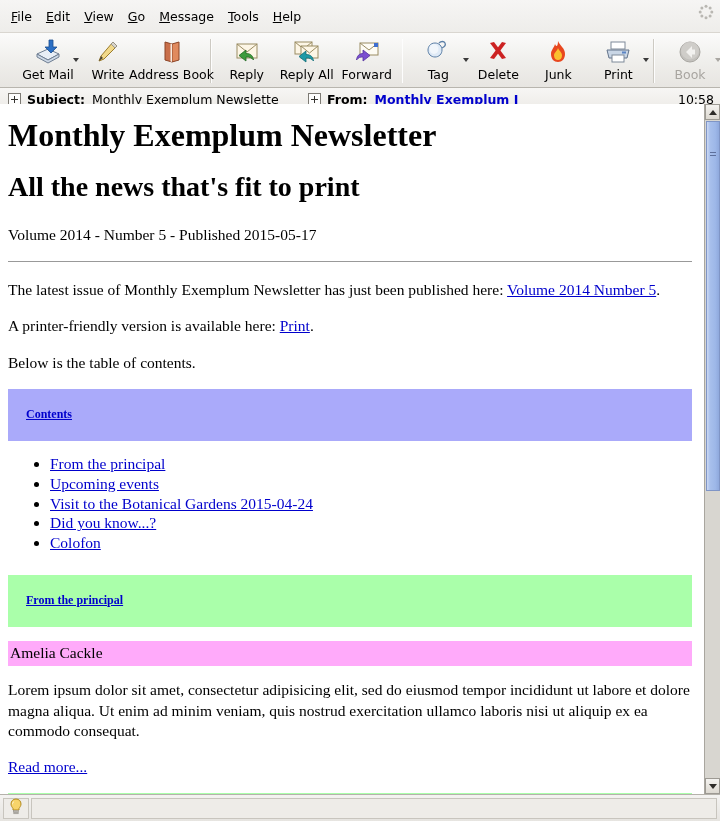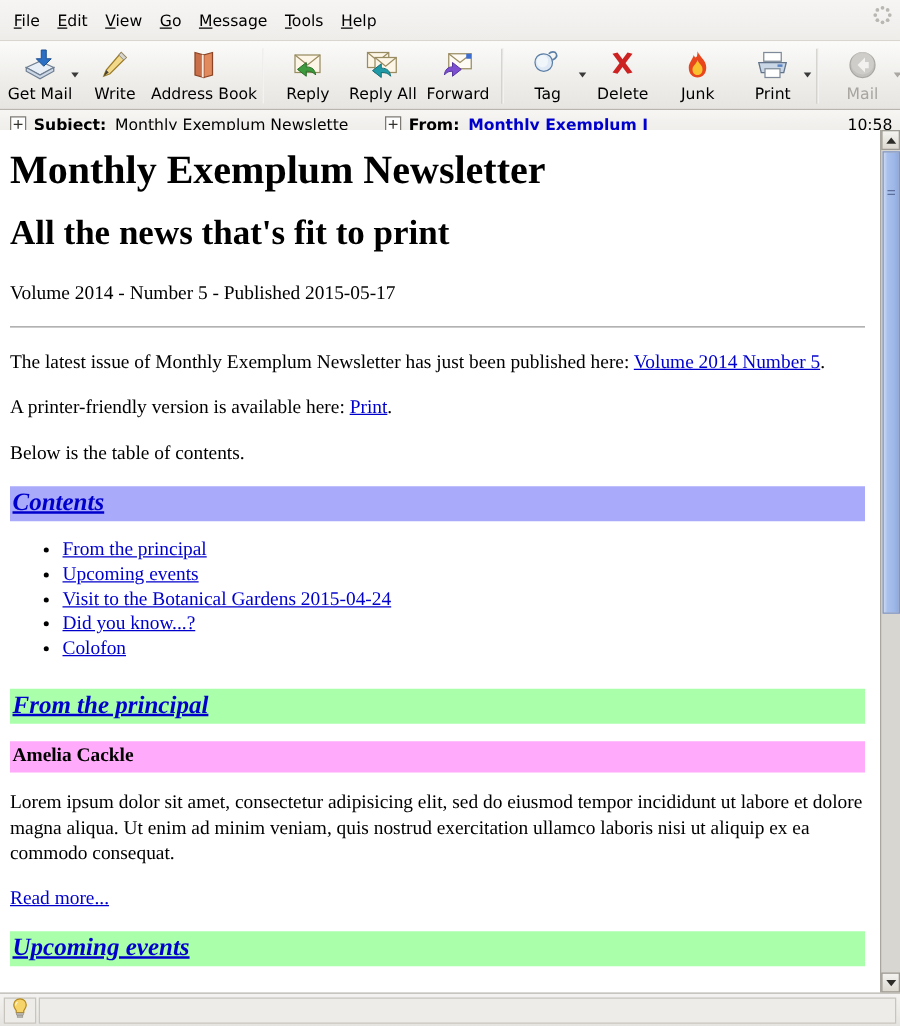--- a/index.html
+++ b/index.html
@@ -45,21 +45,21 @@
     height: 16px;
   }
 
   
   .toolbar {
     height: 55px;
     background: linear-gradient(to bottom, #fbfbfa 0%, #efeeeb 55%, #e7e5e1 100%);
     border-bottom: 1px solid #b8b5ae;
     display: flex;
     align-items: flex-start;
-    padding: 3px 0 0 2px;
+    padding: 3px 0 0 18px;
     box-sizing: border-box;
     position: relative;
   }
   .tbtn {
     display: flex;
     flex-direction: column;
     align-items: center;
     justify-content: flex-start;
     min-width: 48px;
     padding: 2px 6px 0 6px;
@@ -183,30 +183,29 @@
   .doc a { color: #0000cc; text-decoration: underline; }
   .band {
     margin: 0 0 14px 0;
     padding: 2px 2px 3px 2px;
     font-family: "Liberation Serif", "DejaVu Serif", serif;
   }
   .band-contents { background: #aaaafa; }
   .band-section  { background: #aaffaa; }
   .band-author   { background: #ffaafa; }
   .band h3 {
-    margin: 0;
-    font-size: 20px;
+    margin: 16px;
+    font-size: 12px;
     font-weight: bold;
-    font-style: italic;
   }
   .band h3 a { color: #0000cc; text-decoration: underline; }
   .band .author-name {
     margin: 0;
     font-size: 15.5px;
-    font-weight: bold;
+    font-weight: normal;
   }
   .doc ul {
     margin: 0 0 16px 0;
     padding-left: 42px;
     list-style-type: disc;
   }
   .doc ul li { margin: 0 0 1px 0; line-height: 1.22; }
   .sect-gap { height: 6px; }
 
   
@@ -442,21 +441,21 @@
   <div class="tsep"></div>
 
   <div class="tbtn disabled">
     <span class="ico">
       <svg width="28" height="26" viewBox="0 0 28 26">
         <circle cx="14" cy="13" r="10" fill="#c3c1bd" stroke="#a9a7a2" stroke-width="1"></circle>
         <circle cx="14" cy="11.5" r="9" fill="#d4d2ce" opacity="0.7"></circle>
         <path d="M16 7 L10 13 L16 19 L16 15.5 L19 15.5 L19 10.5 L16 10.5 Z" fill="#f2f1ef"></path>
       </svg>
     </span>
-    <span class="lbl">Mail</span>
+    <span class="lbl">Book</span>
     <span class="caret"></span>
   </div>
 
 </div>
 
 <div class="msgheader">
   <div class="subject-wrap">
     <span class="expander"></span>
     <span class="hlabel">Subject:</span>
     <span class="hvalue">Monthly Exemplum Newslette</span>

